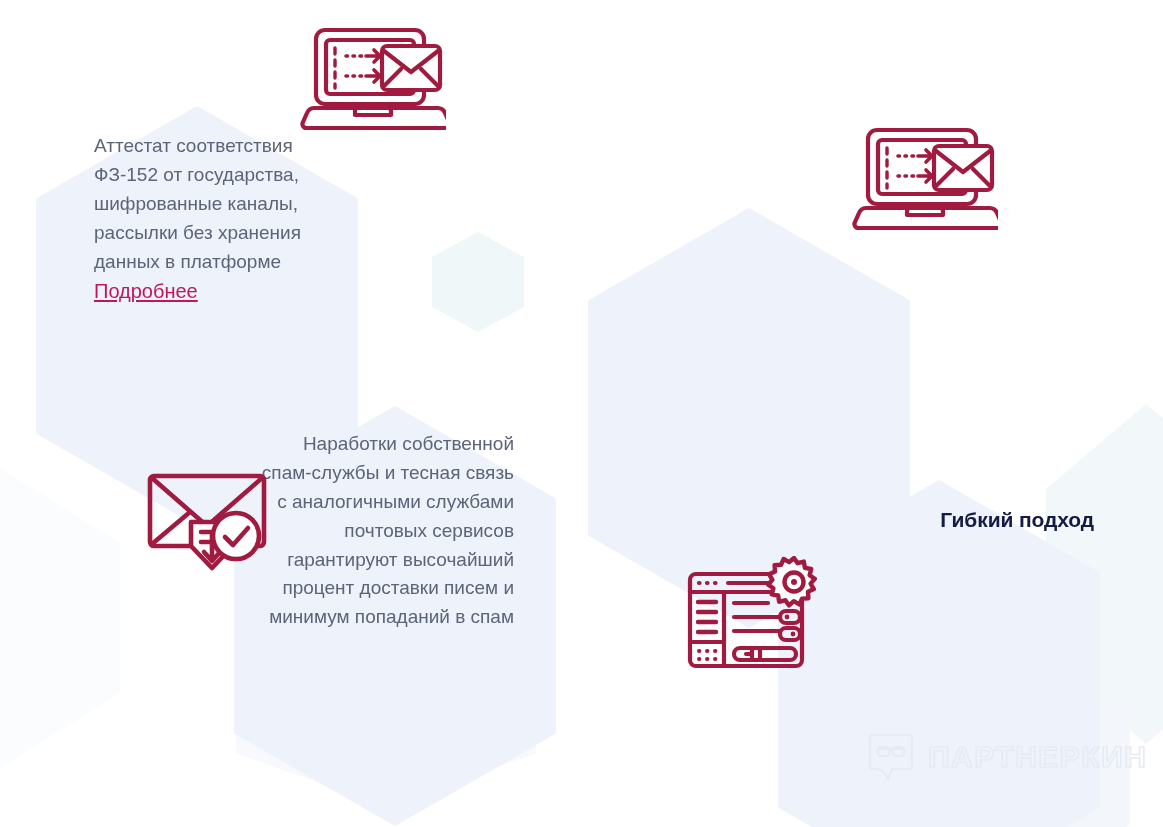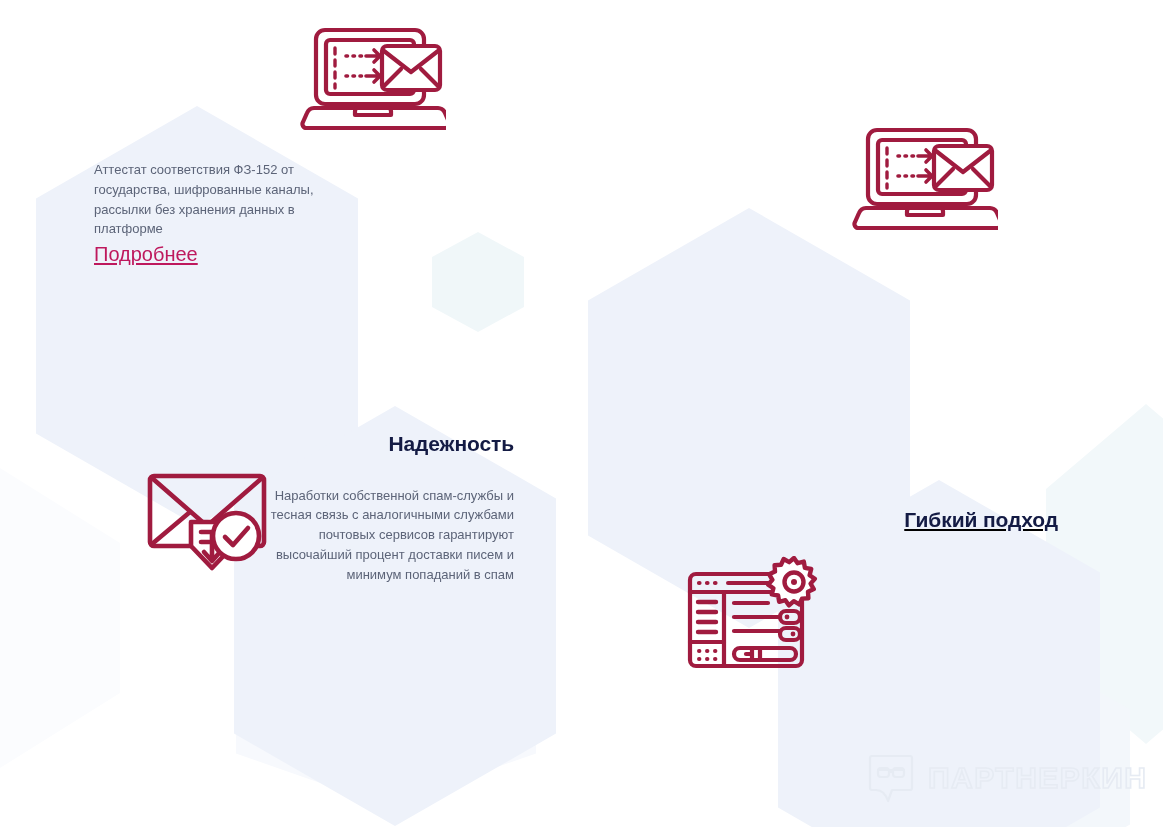--- a/index.html
+++ b/index.html
@@ -52,24 +52,23 @@
   .card-title {
     font-size: 21px;
     font-weight: bold;
     color: #141b44;
     line-height: 1.32;
     letter-spacing: -0.1px;
     margin-bottom: 26px;
   }
 
   .card-text {
-    font-size: 13px;
+    font-size: 19px;
     color: #5c6478;
     line-height: 1.52;
-    margin-top: 28px;
   }
 
   .card-link {
     display: inline-block;
     font-size: 20px;
     color: #be185d;
     text-decoration: underline;
     text-underline-offset: 2px;
     line-height: 1.52;
     cursor: pointer;
@@ -174,21 +173,20 @@
         <rect x="82" y="24" width="58" height="44" rx="5" fill="#ffffff" stroke="#a01b3f" stroke-width="4.2"></rect>
         <path d="M84 29 L111 50 L138 29" fill="none" stroke="#a01b3f" stroke-width="4.2" stroke-linecap="round" stroke-linejoin="round"></path>
         <path d="M84 64 L101 47 M138 64 L121 47" fill="none" stroke="#a01b3f" stroke-width="4.2" stroke-linecap="round" stroke-linejoin="round"></path>
       </g>
     </svg>
   </div>
 
   <div class="card" style="left:234px; top:406px; width:322px; height:420px;">
   </div>
   <div class="card-body align-right" style="left:258px; top:430px; width:256px;">
-    <div class="card-title">Надежность</div>
     <div class="card-text">Наработки собственной спам-службы и тесная связь с аналогичными службами почтовых сервисов гарантируют высочайший процент доставки писем и минимум попаданий в спам</div>
   </div>
 
   <div class="icon" style="left:146px; top:460px; width:130px; height:126px;">
     <svg width="130" height="126" viewBox="0 0 130 126" fill="none" xmlns="http://www.w3.org/2000/svg">
       <g stroke="#a01b3f" stroke-width="4.6" stroke-linecap="round" stroke-linejoin="round" fill="none">
 
         <path d="M8 16 h106 a4 4 0 0 1 4 4 v62 a4 4 0 0 1 -4 4 h-106 a4 4 0 0 1 -4 -4 v-62 a4 4 0 0 1 4 -4 Z"></path>
 
         <path d="M6 18 L61 66 L116 18"></path>
@@ -204,21 +202,21 @@
 
       <g>
         <circle cx="90" cy="76" r="23" fill="#ffffff" stroke="#a01b3f" stroke-width="4.6"></circle>
         <path d="M79 77 l8 8 15 -17" fill="none" stroke="#a01b3f" stroke-width="4.6" stroke-linecap="round" stroke-linejoin="round"></path>
       </g>
     </svg>
   </div>
 
   <div class="card" style="left:778px; top:480px; width:322px; height:420px;">
   </div>
-  <div class="card-body align-right" style="left:800px; top:506px; width:258px;text-decoration:underline;">
+  <div class="card-body align-right" style="left:836px; top:506px; width:258px;">
     <div class="card-title">Гибкий подход</div>
   </div>
 
   <div class="icon" style="left:684px; top:556px; width:136px; height:118px;">
     <svg width="136" height="118" viewBox="0 0 136 118" fill="none" xmlns="http://www.w3.org/2000/svg">
 
       <g stroke="#a01b3f" stroke-width="4.2" stroke-linecap="round" stroke-linejoin="round" fill="none">
         <rect x="6" y="18" width="112" height="92" rx="6"></rect>
         <path d="M6 36 h112"></path>
         <path d="M40 36 v74"></path>
@@ -245,21 +243,21 @@
       </g>
 
       <g transform="translate(86,2)">
         <path d="M24 0 l3.6 5.2 6.2 -1.6 1.1 6.3 6.3 1.1 -1.6 6.2 5.2 3.6 -4.2 4.8 3.2 5.5 -5.8 2.7 0.4 6.4 -6.4 0.4 -2.7 5.8 -5.5 -3.2 -4.8 4.2 -3.6 -5.2 -6.2 1.6 -1.1 -6.3 -6.3 -1.1 1.6 -6.2 -5.2 -3.6 4.2 -4.8 -3.2 -5.5 5.8 -2.7 -0.4 -6.4 6.4 -0.4 2.7 -5.8 5.5 3.2 Z" fill="#ffffff" stroke="#a01b3f" stroke-width="4.4" stroke-linejoin="round"></path>
         <circle cx="24" cy="24" r="9.5" fill="#ffffff" stroke="#a01b3f" stroke-width="4.4"></circle>
         <circle cx="24" cy="24" r="3" fill="#a01b3f"></circle>
       </g>
     </svg>
   </div>
 
-  <div class="watermark" style="left:868px; top:752px;align-items:center;">
+  <div class="watermark" style="left:868px; top:731px;align-items:center;">
     <span style="line-height:0;">
       <svg width="46" height="52" viewBox="0 0 46 52" fill="none" xmlns="http://www.w3.org/2000/svg">
         <g stroke="#e6ebf3" stroke-width="2.2" fill="none" stroke-linejoin="round" stroke-linecap="round">
           <path d="M4 4 h38 a2 2 0 0 1 2 2 v30 a2 2 0 0 1 -2 2 h-18 l-4 11 c-2 -6 -6 -11 -12 -11 h-4 a2 2 0 0 1 -2 -2 v-30 a2 2 0 0 1 2 -2 Z"></path>
           <path d="M10 18 h26"></path>
           <rect x="10" y="16" width="11" height="9" rx="3"></rect>
           <rect x="25" y="16" width="11" height="9" rx="3"></rect>
           <path d="M21 20 h4"></path>
         </g>
       </svg>

